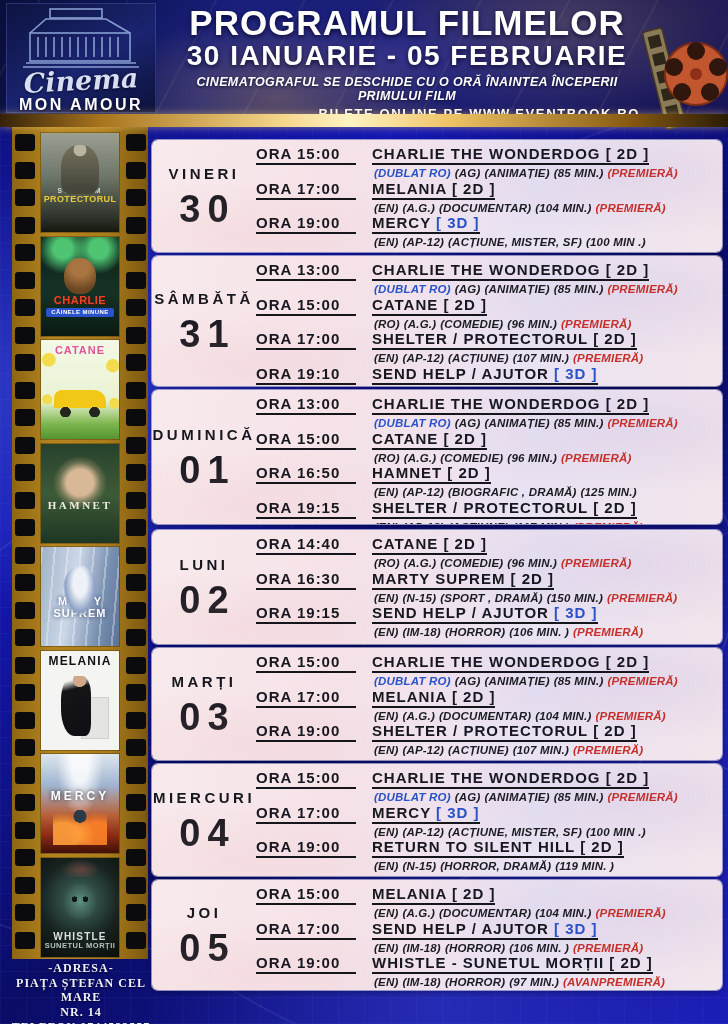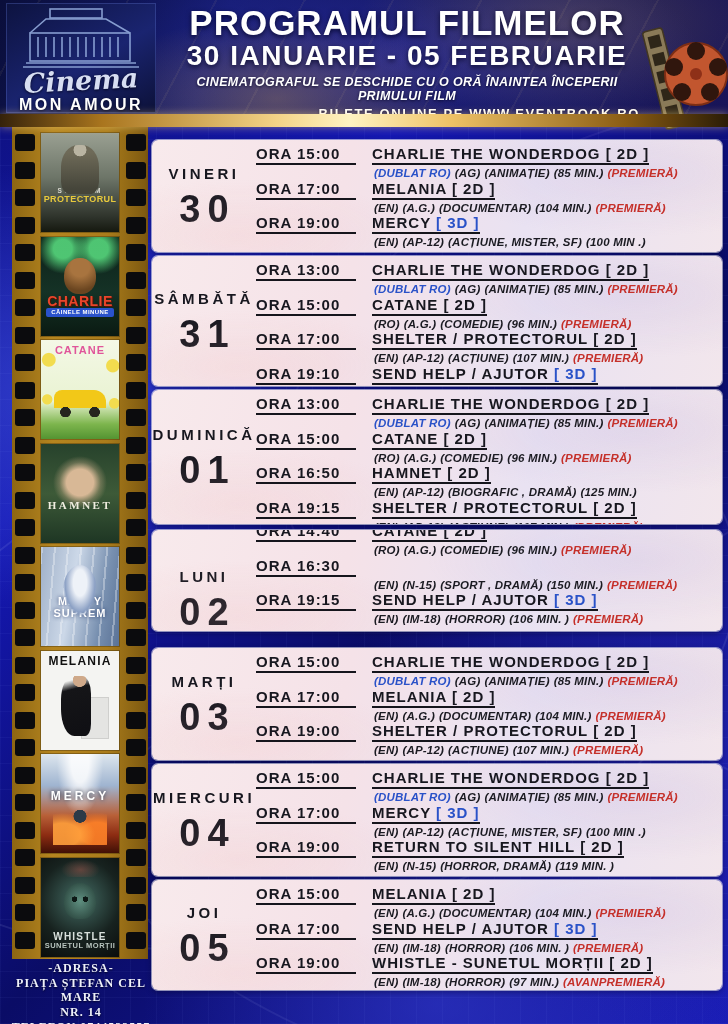--- a/index.html
+++ b/index.html
@@ -69,21 +69,21 @@
       linear-gradient(#6e6a58 15%,#45453a 90%);border-radius:45% 45% 25% 25%;}
   .p-protectorul .s{top:55%;font-size:6.5px;color:#d9d9d0;letter-spacing:2px;}
   .p-protectorul .t{top:63%;font-size:9px;color:#e7c93c;letter-spacing:.4px;}
   .p-charlie{background:
     radial-gradient(circle at 28% 12%, rgba(90,225,130,.85) 0 9%, transparent 24%),
     radial-gradient(circle at 74% 12%, rgba(90,225,130,.85) 0 9%, transparent 24%),
     linear-gradient(#0c2018 0%,#153226 55%,#0a1a12 100%);}
   .p-charlie::after{content:"";position:absolute;left:30%;top:22%;width:40%;height:36%;
     background:radial-gradient(circle at 50% 25%, #a8743f 0 30%, #6a4520 75%);
     border-radius:50% 50% 45% 45%;}
-  .p-charlie .t{top:58%;font-size:14px;color:#e8452b;letter-spacing:.5px;text-shadow:1px 1px 0 #551405;}
+  .p-charlie .t{top:58%;font-size:11px;color:#e8452b;letter-spacing:.5px;text-shadow:1px 1px 0 #551405;}
   .p-charlie .s{top:72%;left:7%;width:86%;font-size:6px;color:#fff;background:#2a52cc;
     padding:1.5px 0;border-radius:2px;letter-spacing:.4px;}
   .p-catane{background:
     radial-gradient(circle at 10% 20%, #f2dc4e 0 6%, transparent 7%),
     radial-gradient(circle at 92% 26%, #f2dc4e 0 6%, transparent 7%),
     radial-gradient(circle at 8% 60%, #f2dc4e 0 5%, transparent 6%),
     radial-gradient(circle at 94% 64%, #f2dc4e 0 5%, transparent 6%),
     linear-gradient(#f4f8e6 0%,#e9f3d2 62%,#7db54d 85%,#549432 100%);}
   .p-catane::after{content:"";position:absolute;left:17%;top:50%;width:66%;height:28%;
     background:
@@ -414,36 +414,37 @@
           </div>
           <div class="show">
             <div class="show-head">
               <span class="time">ORA 19:15</span>
               <span class="title"><span>SHELTER / PROTECTORUL </span><span class="fmt">[ 2D ]</span></span>
             </div>
             <div class="details"><span class="seg">(EN)</span><span class="seg">(AP-12)</span><span class="seg">(ACȚIUNE)</span><span class="seg">(107 MIN.)</span><span class="seg c-red">(PREMIERĂ)</span></div>
           </div>
         </div>
       </section>
-      <section class="day-panel" style="top: 530px; height: 101px; align-items: flex-end;">
+      <section class="day-panel" style="top: 530px; height: 114px;">
         <div class="day-col">
           <div class="day-name">LUNI</div>
           <div class="day-num">02</div>
         </div>
         <div class="shows">
           <div class="show">
             <div class="show-head">
               <span class="time">ORA 14:40</span>
               <span class="title"><span>CATANE </span><span class="fmt">[ 2D ]</span></span>
             </div>
             <div class="details"><span class="seg">(RO)</span><span class="seg">(A.G.)</span><span class="seg">(COMEDIE)</span><span class="seg">(96 MIN.)</span><span class="seg c-red">(PREMIERĂ)</span></div>
           </div>
           <div class="show">
             <div class="show-head">
               <span class="time">ORA 16:30</span>
+              <span class="title"><span>MARTY SUPREM </span><span class="fmt">[ 2D ]</span></span>
             </div>
             <div class="details"><span class="seg">(EN)</span><span class="seg">(N-15)</span><span class="seg">(SPORT , DRAMĂ)</span><span class="seg">(150 MIN.)</span><span class="seg c-red">(PREMIERĂ)</span></div>
           </div>
           <div class="show">
             <div class="show-head">
               <span class="time">ORA 19:15</span>
               <span class="title"><span>SEND HELP / AJUTOR </span><span class="fmt c-blue">[ 3D ]</span></span>
             </div>
             <div class="details"><span class="seg">(EN)</span><span class="seg">(IM-18)</span><span class="seg">(HORROR)</span><span class="seg">(106 MIN. )</span><span class="seg c-red">(PREMIERĂ)</span></div>
           </div>

